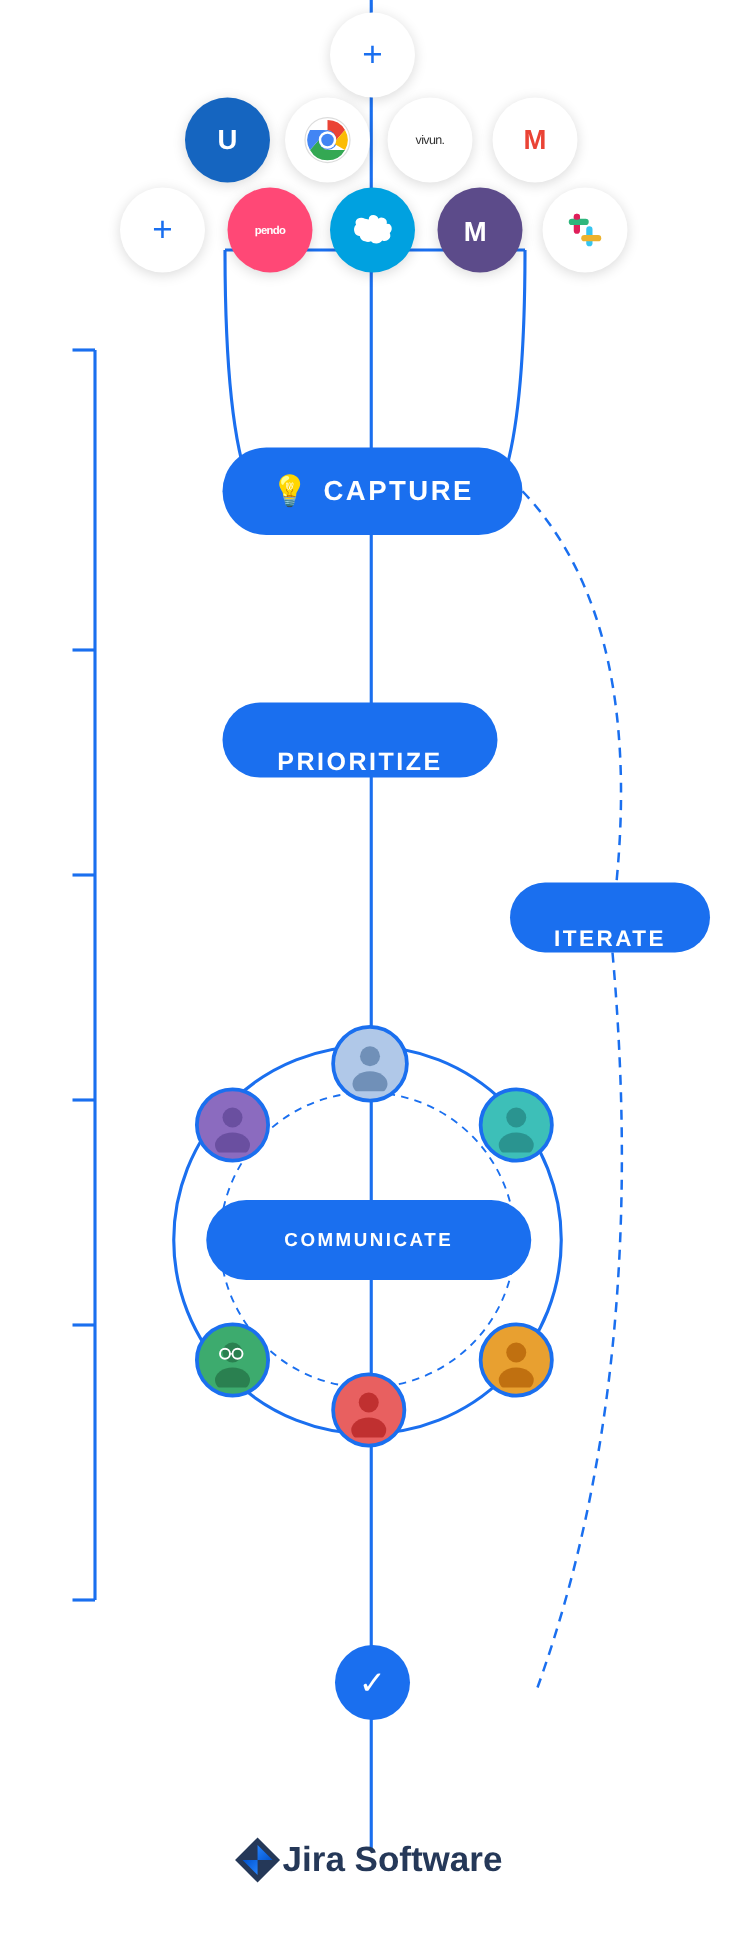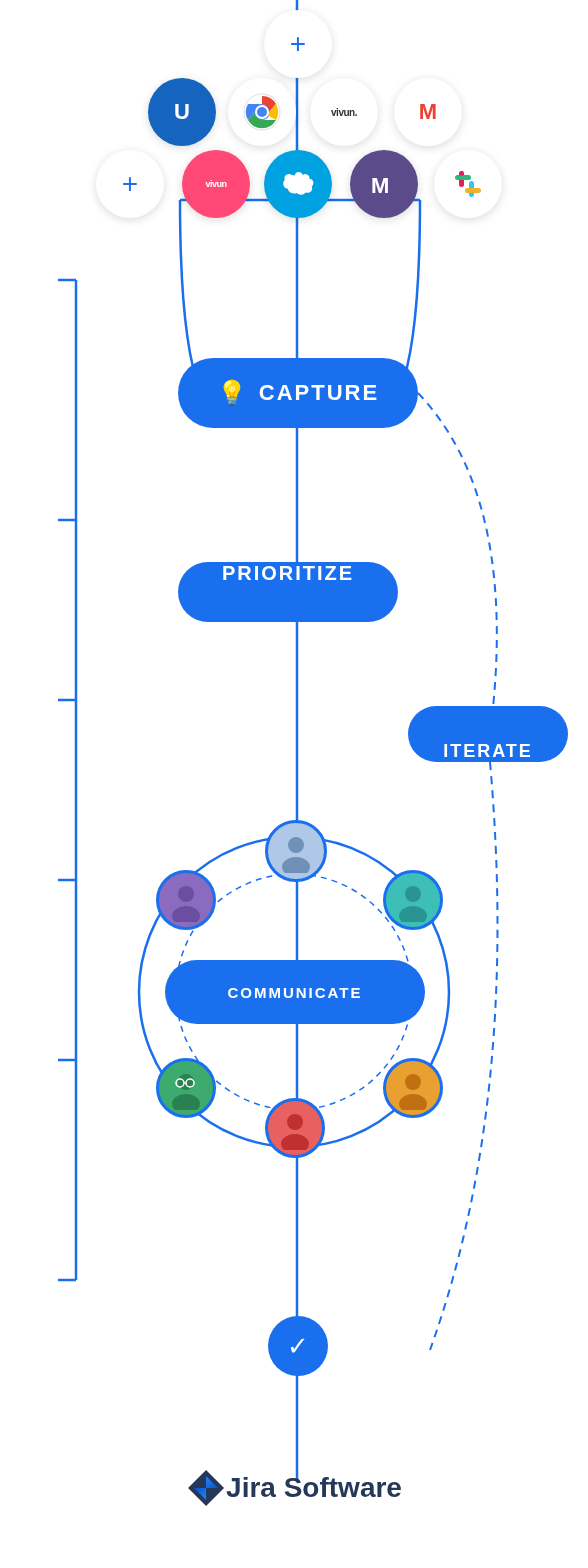--- a/index.html
+++ b/index.html
@@ -64,21 +64,21 @@
 
     .btn-prioritize {
       position: absolute;
       top: 562px;
       left: 178px;
       width: 220px;
       height: 60px;
       background: #1a6fef;
       border-radius: 40px;
       display: flex;
-      align-items: flex-start;
+      align-items: flex-end;
       justify-content: center;
       color: #fff;
       font-size: 20px;
       font-weight: 900;
       letter-spacing: 2px;
       cursor: pointer;
       z-index: 10;
     }
 
     .btn-iterate {
@@ -214,27 +214,27 @@
 
       <path d="M20 4 A16 16 0 0 1 34 12 L27 20 A8 8 0 0 0 20 12 Z" fill="#EA4335"></path>
       <path d="M34 12 A16 16 0 0 1 34 28 L20 20 A8 8 0 0 0 27 20 Z" fill="#FBBC05"></path>
       <path d="M34 28 A16 16 0 0 1 6 28 L13 20 A8 8 0 0 0 20 28 Z" fill="#34A853"></path>
       <path d="M6 28 A16 16 0 0 1 6 12 L20 12 A8 8 0 0 0 13 20 Z" fill="#4285F4"></path>
       <circle cx="20" cy="20" r="7" fill="#fff"></circle>
       <circle cx="20" cy="20" r="5" fill="#4285F4"></circle>
     </svg>
   </div>
 
-  <div class="icon-circle" style="top:78px; left:310px; font-size:10px; font-weight:700; color:#333; letter-spacing:-0.5px;">vivun.</div>
+  <div class="icon-circle" style="top:78px; left:310px; font-size:10px; font-weight:400; color:#333; letter-spacing:-0.5px;">vivun.</div>
 
   <div class="icon-circle" style="top:78px; left:394px; font-size:22px; font-weight:700; color:#EA4335;">M</div>
 
   <div class="icon-circle" style="top:150px; left:96px; font-size:28px; color:#1a6fef; font-weight:300;">+</div>
 
-  <div class="icon-circle" style="top:150px; left:182px; background:#FF4876; color:#fff; font-size:9px; font-weight:700; letter-spacing:-0.5px;">vivun</div>
+  <div class="icon-circle" style="top:150px; left:182px; background:#FF4876; color:#fff; font-size:9px; font-weight:700; letter-spacing:-0.5px;">pendo</div>
 
   <div class="icon-circle" style="top:150px; left:264px; background:#00A1E0;">
     <svg width="36" height="28" viewBox="0 0 60 44">
       <path d="M25 8 Q25 2 31 2 Q36 2 38 7 Q41 4 45 6 Q50 8 49 14 Q53 13 55 17 Q57 22 53 26 Q55 31 52 34 Q48 38 43 36 Q40 40 35 40 Q30 40 28 37 Q24 39 20 37 Q14 36 13 30 Q8 30 6 25 Q4 19 8 15 Q6 10 10 7 Q15 4 20 7 Z" fill="white"></path>
     </svg>
   </div>
 
   <div class="icon-circle" style="top:150px; left:350px; background:#5C4B8A;">
     <svg width="34" height="34" viewBox="0 0 34 34">
       <text x="4" y="26" font-size="22" font-weight="700" fill="#fff">M</text>

